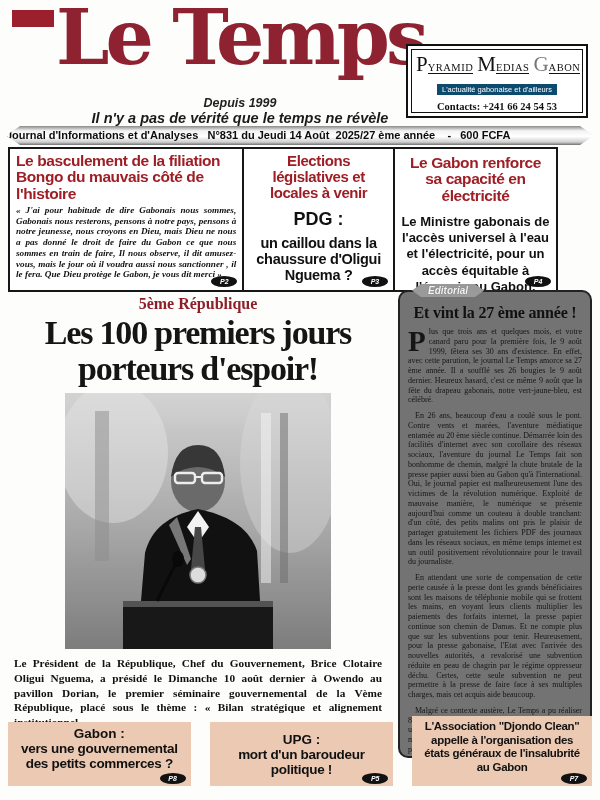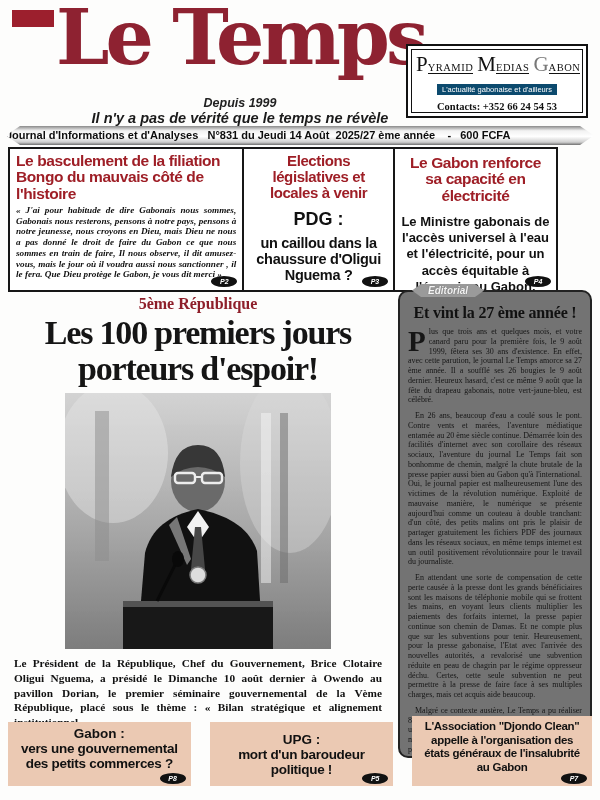--- a/index.html
+++ b/index.html
@@ -90,21 +90,21 @@
 
   <div class="corner-mark"></div>
 
   <h1 class="logo">Le Temps</h1>
   <div class="since">Depuis 1999</div>
   <div class="slogan">Il n'y a pas de vérité que le temps ne révèle</div>
 
   <div class="publisher">
     <div class="pub-name"><span class="pub-big">P</span><span class="pub-small">yramid</span> <span class="pub-big">M</span><span class="pub-small">edias</span> <span class="pub-big g">G</span><span class="pub-small">abon</span></div>
     <div class="pub-tagline">L'actualité gabonaise et d'ailleurs</div>
-    <div class="pub-contacts">Contacts: +352 66 24 54 53</div>
+    <div class="pub-contacts">Contacts: +241 66 24 54 53</div>
   </div>
 
   <div class="banner">Journal d'Informations et d'Analyses   N°831 du Jeudi 14 Août  2025/27 ème année    -   600 FCFA</div>
 
   <section class="top-row">
     <article class="tbox tbox1">
       <h2 class="red-title">Le basculement de la filiation Bongo du mauvais côté de l'histoire</h2>
       <p class="quote">« J'ai pour habitude de dire Gabonais nous sommes, Gabonais nous resterons, pensons à notre pays, pensons à notre jeunesse, nous croyons en Dieu, mais Dieu ne nous a pas donné le droit de faire du Gabon ce que nous sommes en train de faire, Il nous observe, il dit amusez-vous, mais le jour où il voudra aussi nous sanctionner , il le fera. Que Dieu protège le Gabon, je vous dit merci »</p>
       <span class="badge">P2</span>
     </article>

